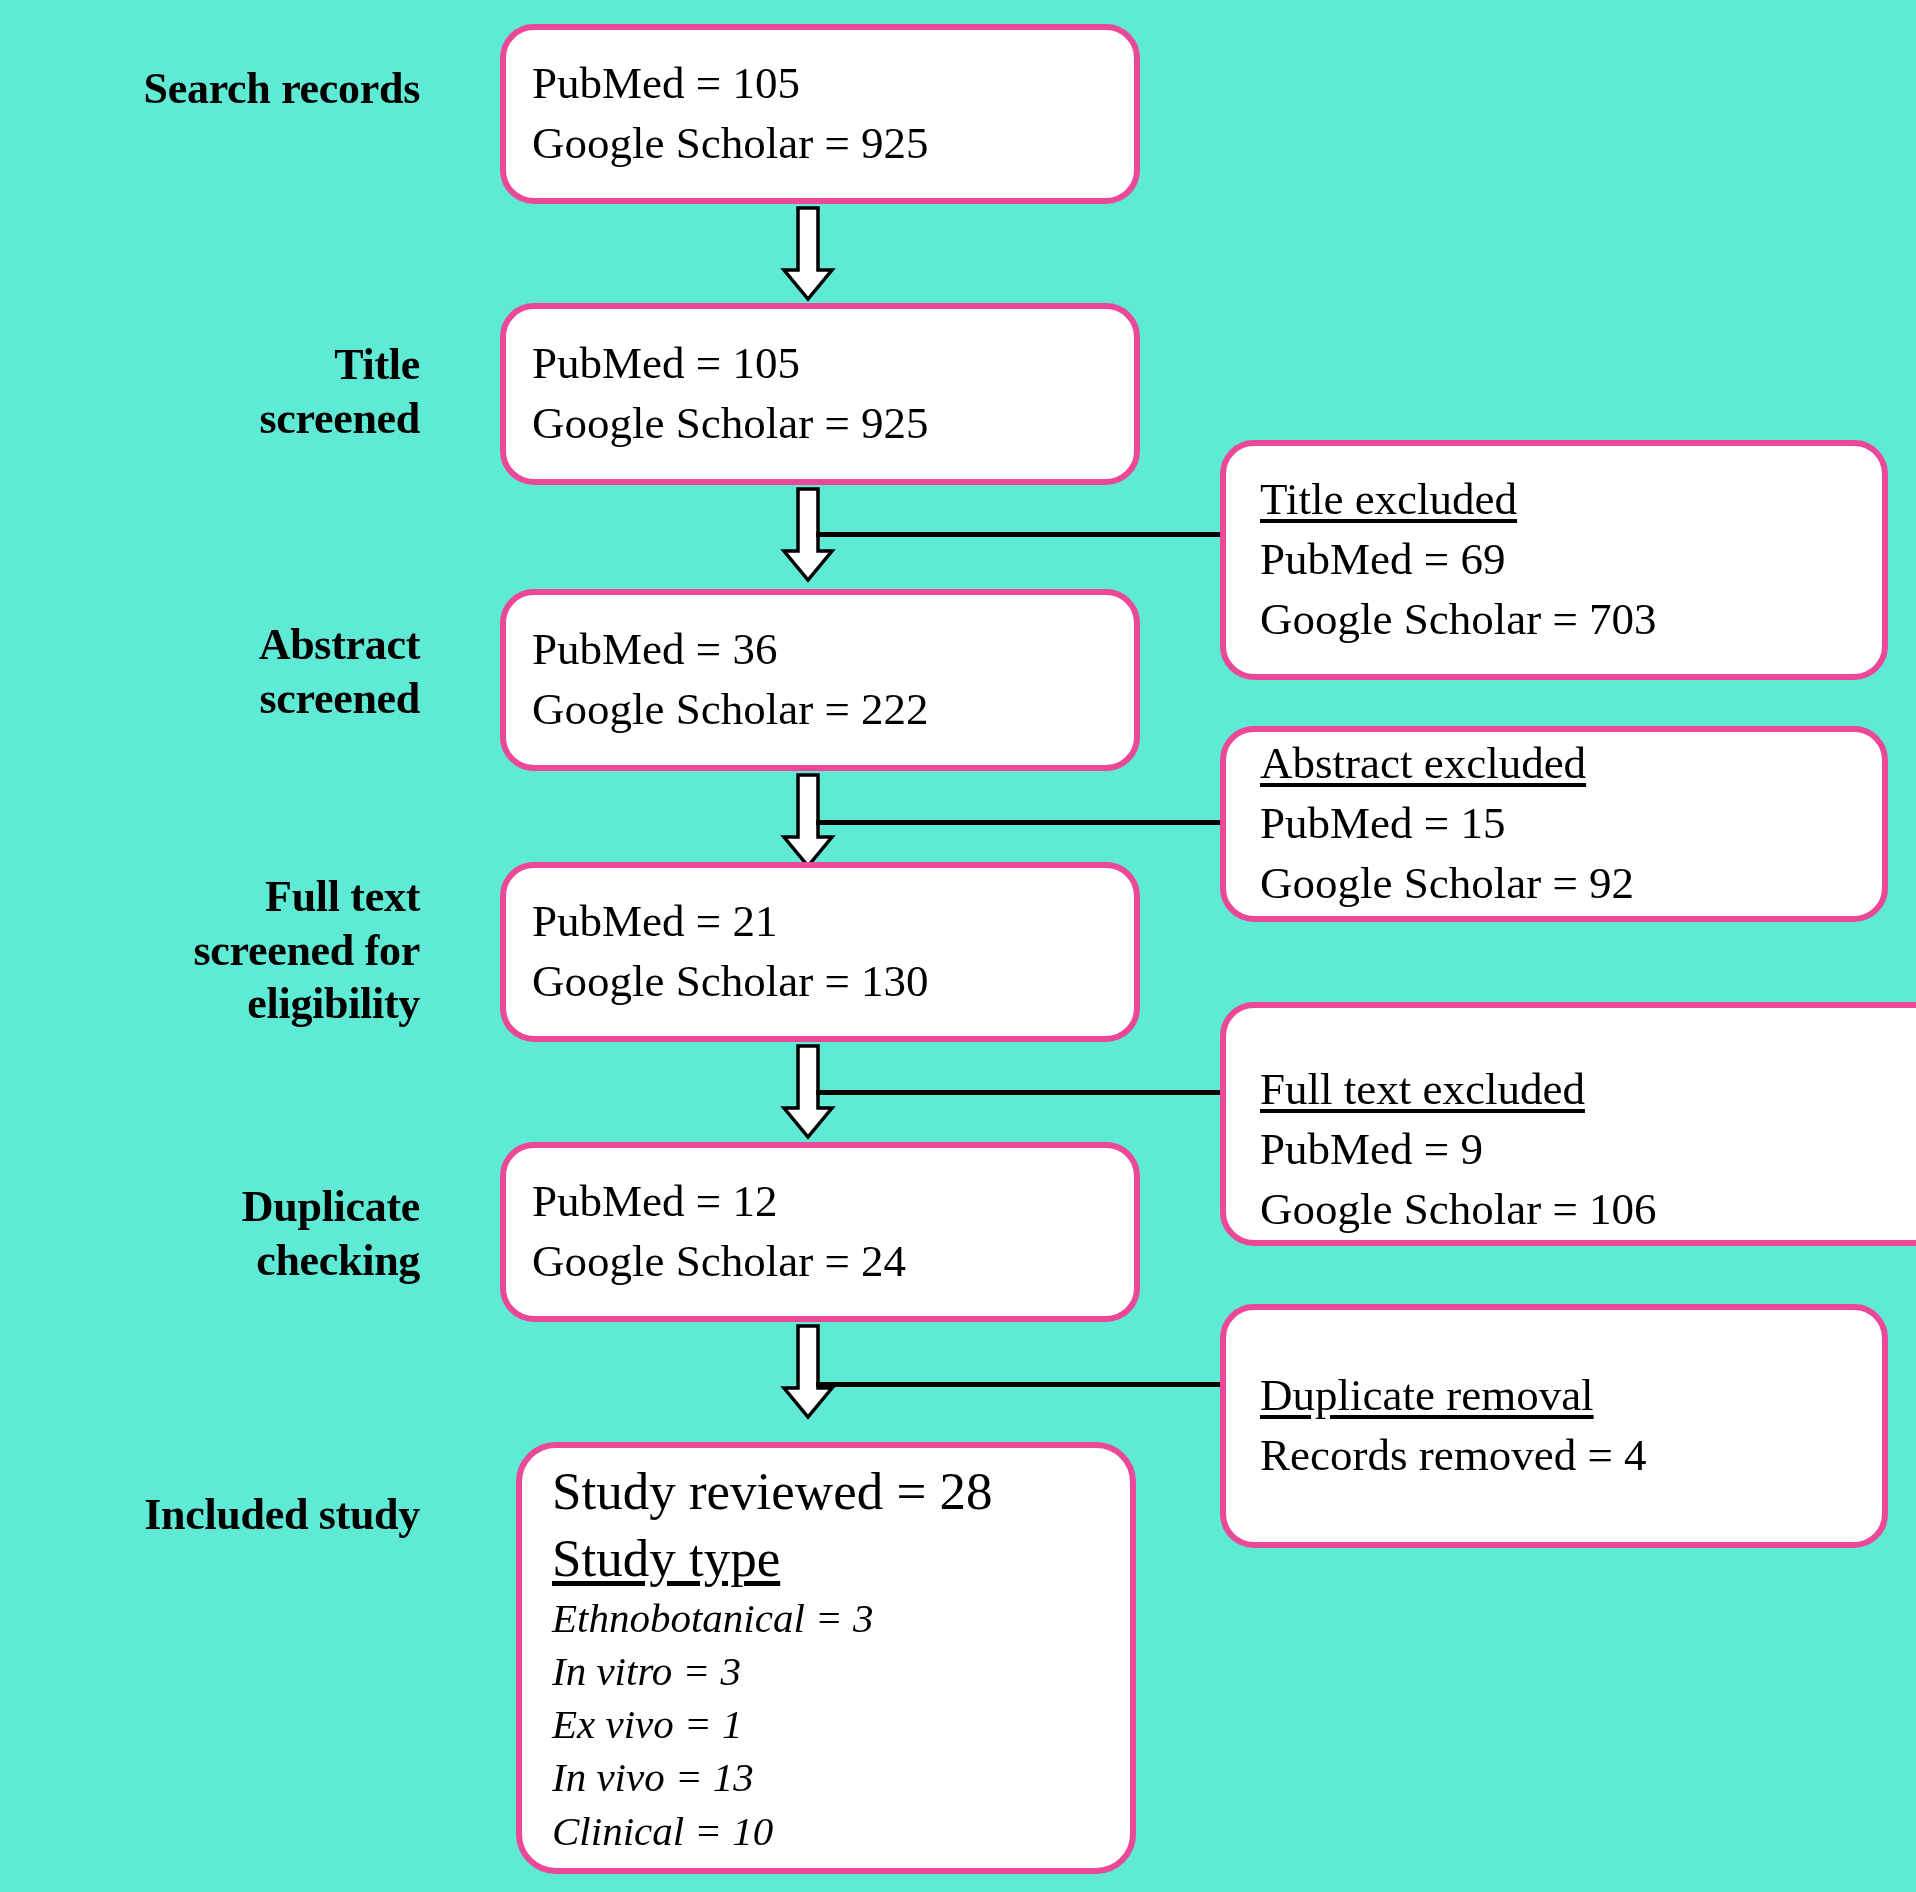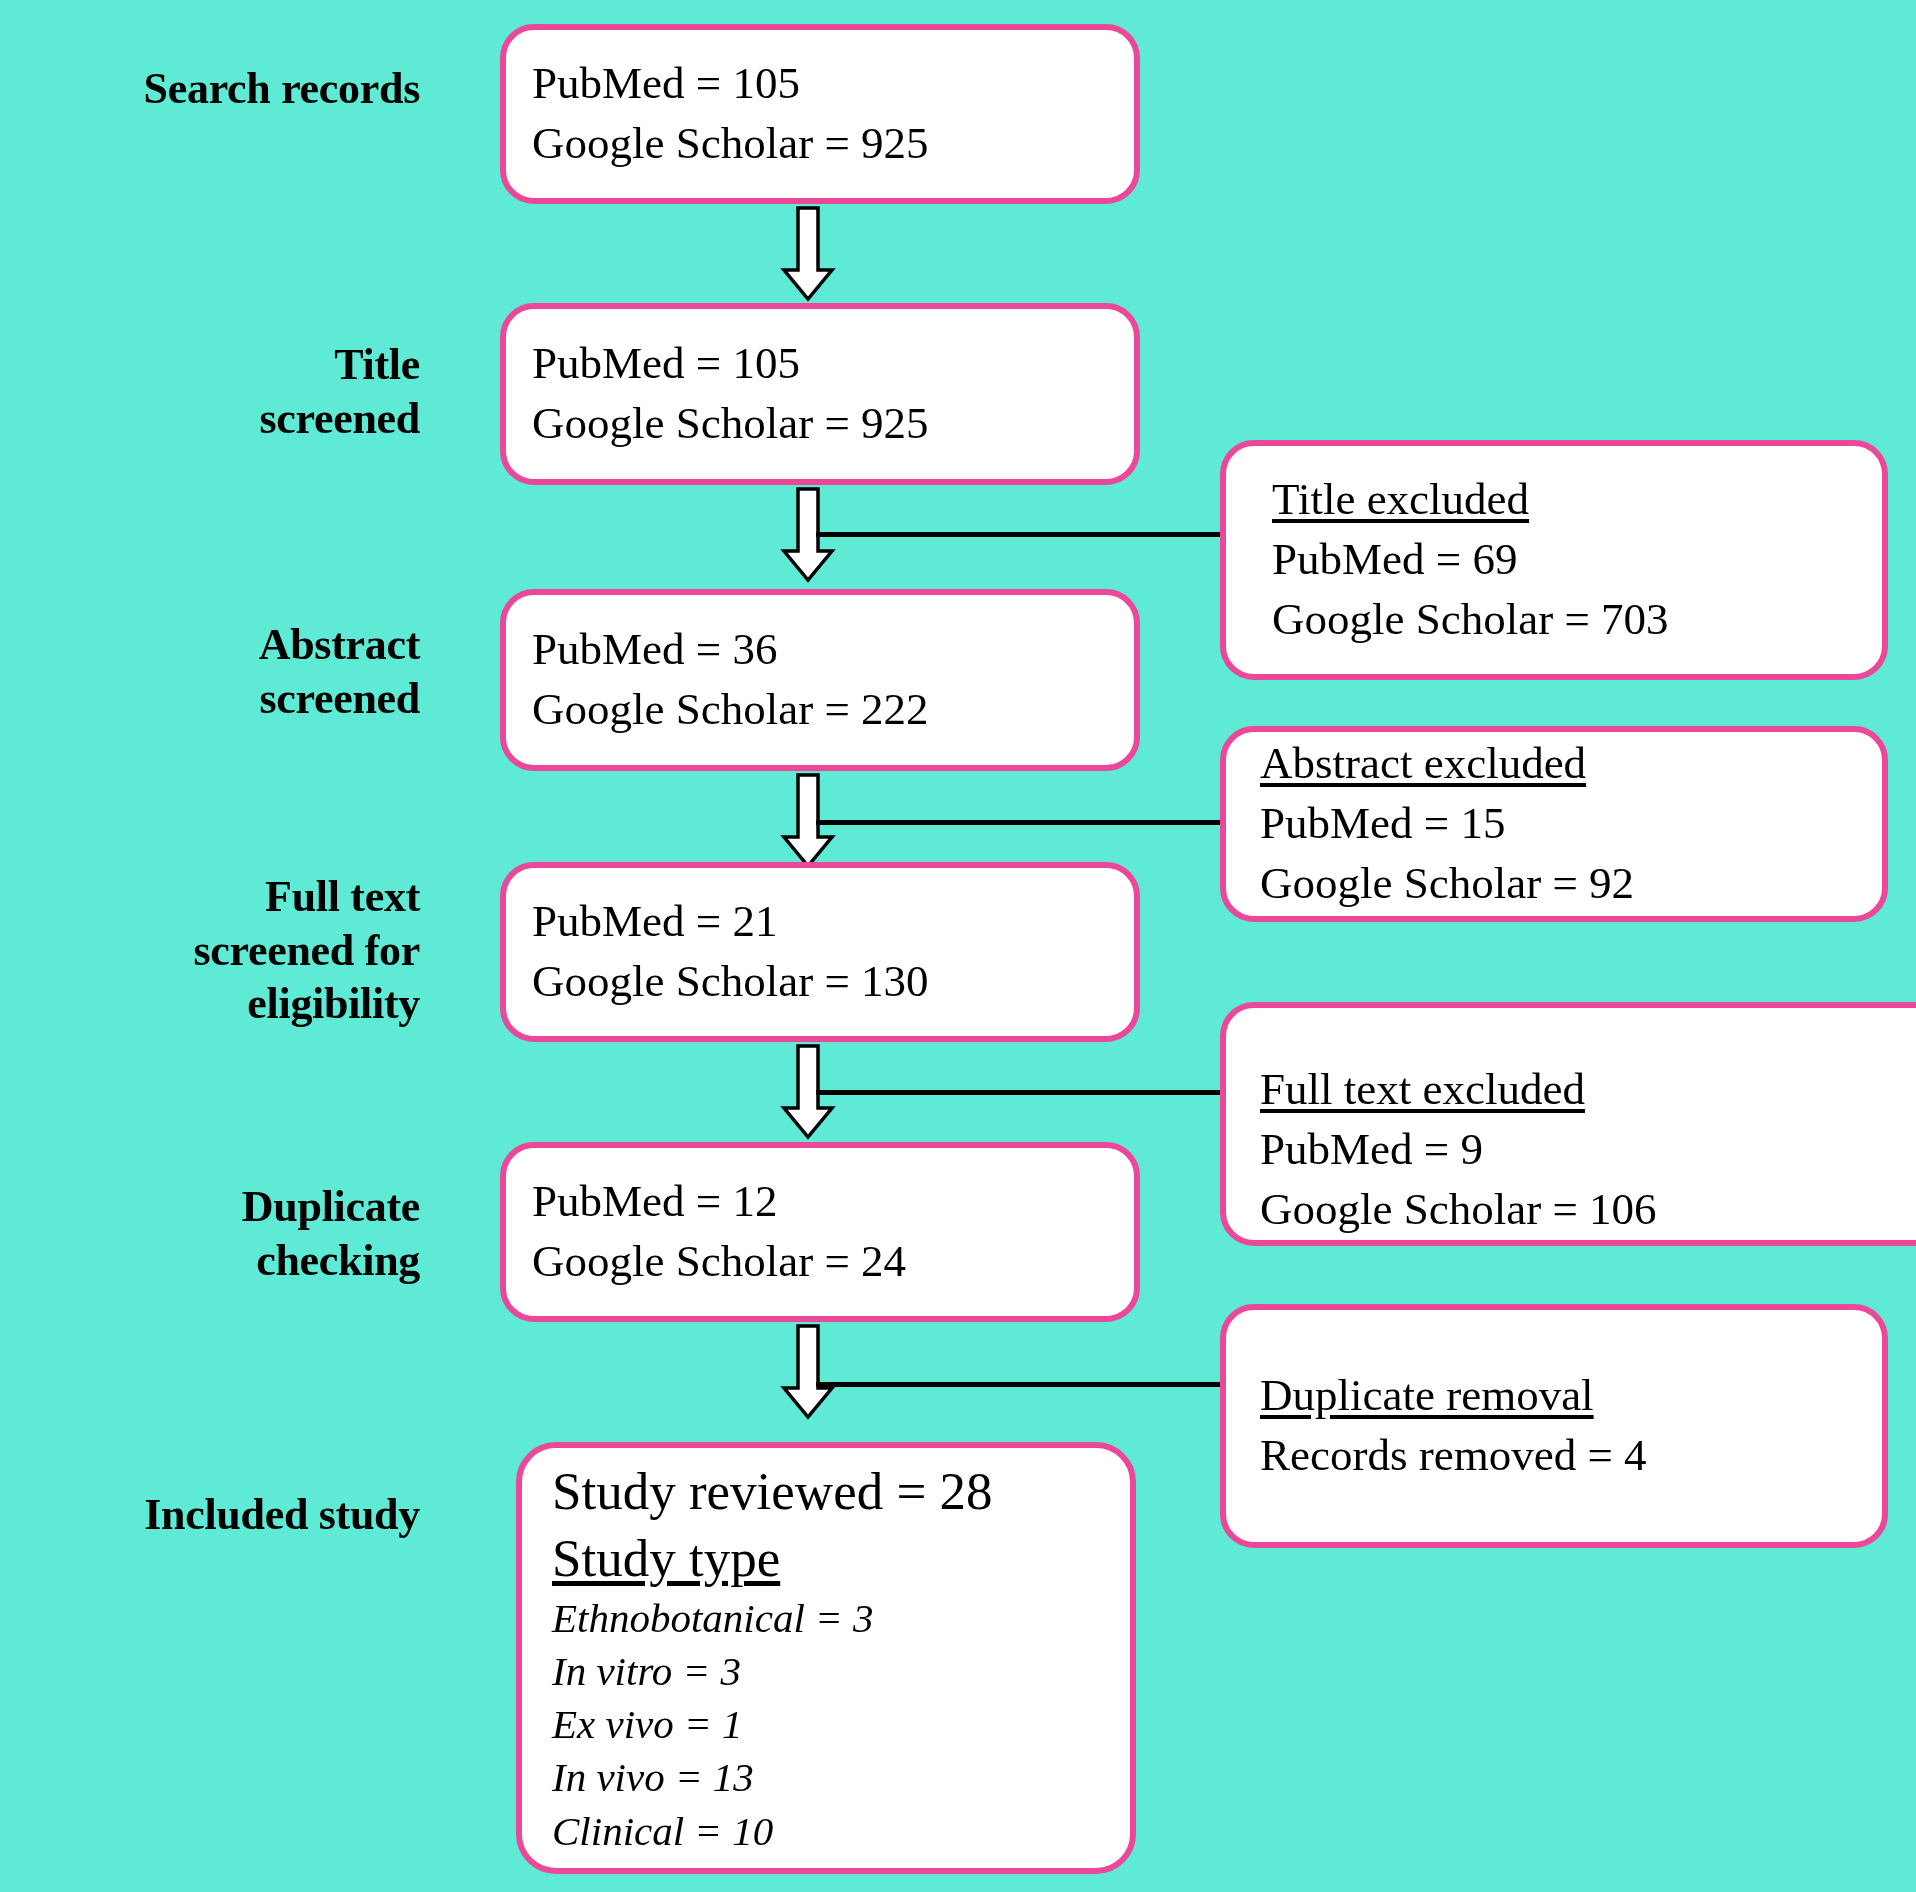--- a/index.html
+++ b/index.html
@@ -185,21 +185,21 @@
       <div class="box-line small heading" style="display:inline-block;">Study type</div>
       <div class="box-line italic">Ethnobotanical = 3</div>
       <div class="box-line italic">In vitro = 3</div>
       <div class="box-line italic">Ex vivo = 1</div>
       <div class="box-line italic">In vivo = 13</div>
       <div class="box-line italic">Clinical = 10</div>
     </div>
   </div>
 
   <div class="flow-box thick" style="left:1220px; top:440px; width:668px; height:240px;">
-    <div class="box-lines" style="padding:0 46px;">
+    <div class="box-lines" style="padding:0 34px;">
       <div class="box-line heading" style="display:inline-block;">Title excluded</div>
       <div class="box-line">PubMed = 69</div>
       <div class="box-line">Google Scholar = 703</div>
     </div>
   </div>
 
   <div class="flow-box thick" style="left:1220px; top:726px; width:668px; height:196px;">
     <div class="box-lines" style="padding:0 34px;">
       <div class="box-line heading" style="display:inline-block;">Abstract excluded</div>
       <div class="box-line">PubMed = 15</div>

